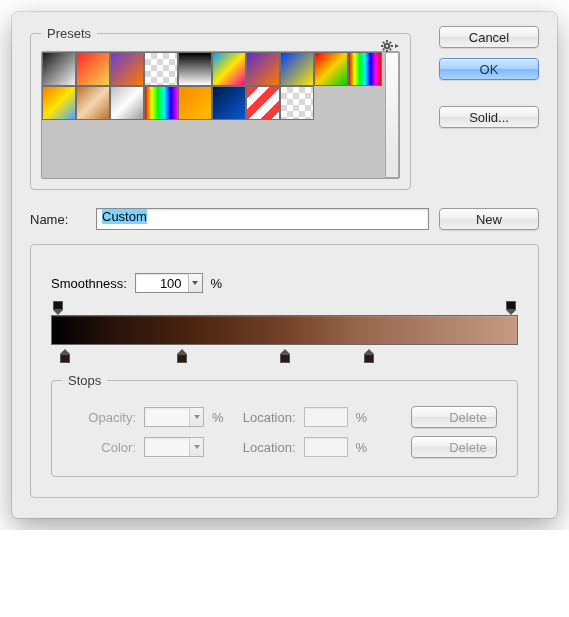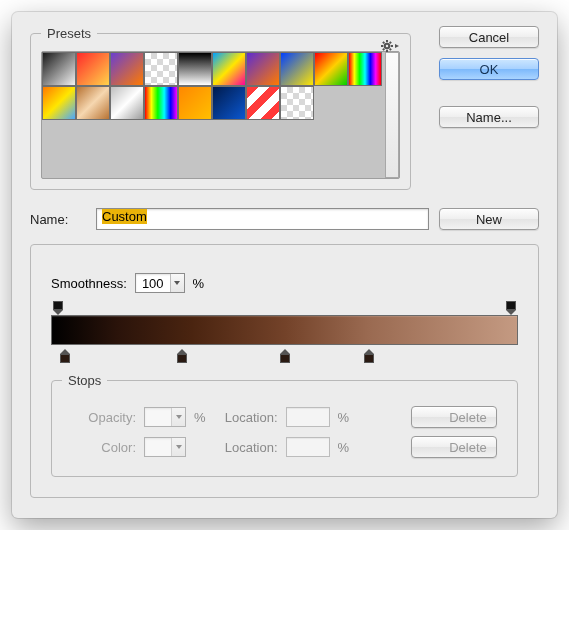--- a/index.html
+++ b/index.html
@@ -123,21 +123,21 @@
   .text-input {
     flex:1;
     height: 22px;
     border: 1px solid #8c8c8c;
     background: #fff;
     padding: 0 5px;
     font-size: 13px;
     box-shadow: inset 0 1px 2px rgba(0,0,0,0.15);
   }
   .name-sel {
-    background: #eab308;
+    background: #7dd3fc;
   }
   .new-btn { width:100px; }
   
   .gt-row { display:flex; align-items:center; gap:8px; }
   .select {
     height: 20px;
     border: 1px solid #8c8c8c;
     background: linear-gradient(#fdfdfd,#ededed);
     border-radius: 3px;
     display: inline-flex; align-items:center;
@@ -156,21 +156,21 @@
   }
   .caret::before{ border-bottom:3px solid #555; }
   .caret::after{ border-top:3px solid #555; }
   .smooth-row { display:flex; align-items:center; gap:8px; margin:14px 0 8px 0; }
   .num-combo {
     display:flex; align-items:center;
     background:#fff; border:1px solid #8c8c8c;
     height: 20px;
     box-shadow: inset 0 1px 2px rgba(0,0,0,0.12);
   }
-  .num-combo span.val { padding:0 6px; font-size:13px; min-width:26px; text-align:center; }
+  .num-combo span.val { padding:0 6px; font-size:13px; min-width:26px; text-align:center;margin-left:18px; }
   .num-combo .dd {
     width:14px; height:100%;
     border-left:1px solid #bdbdbd;
     background: linear-gradient(#f8f8f8,#e6e6e6);
     display:flex;align-items:center;justify-content:center;
   }
   .num-combo .dd::after{
     content:"";width:0;height:0;border-left:3px solid transparent;border-right:3px solid transparent;border-top:4px solid #555;
   }
   .grad-area { position:relative; margin:4px 0 10px 0; padding: 14px 0 18px 0; }
@@ -280,21 +280,21 @@
             </div>
             <div class="scrollbar"></div>
           </div>
         </fieldset>
       </div>
 
       <div class="side-buttons">
         <div class="btn">Cancel</div>
         <div class="btn ok">OK</div>
         <div style="height:6px"></div>
-        <div class="btn">Name...</div>
+        <div class="btn">Solid...</div>
       </div>
     </div>
 
     <div class="name-row">
       <label>Name:</label>
       <div class="text-input">
         <span class="name-sel">Custom</span>
       </div>
       <div class="btn new-btn">New</div>
     </div>

